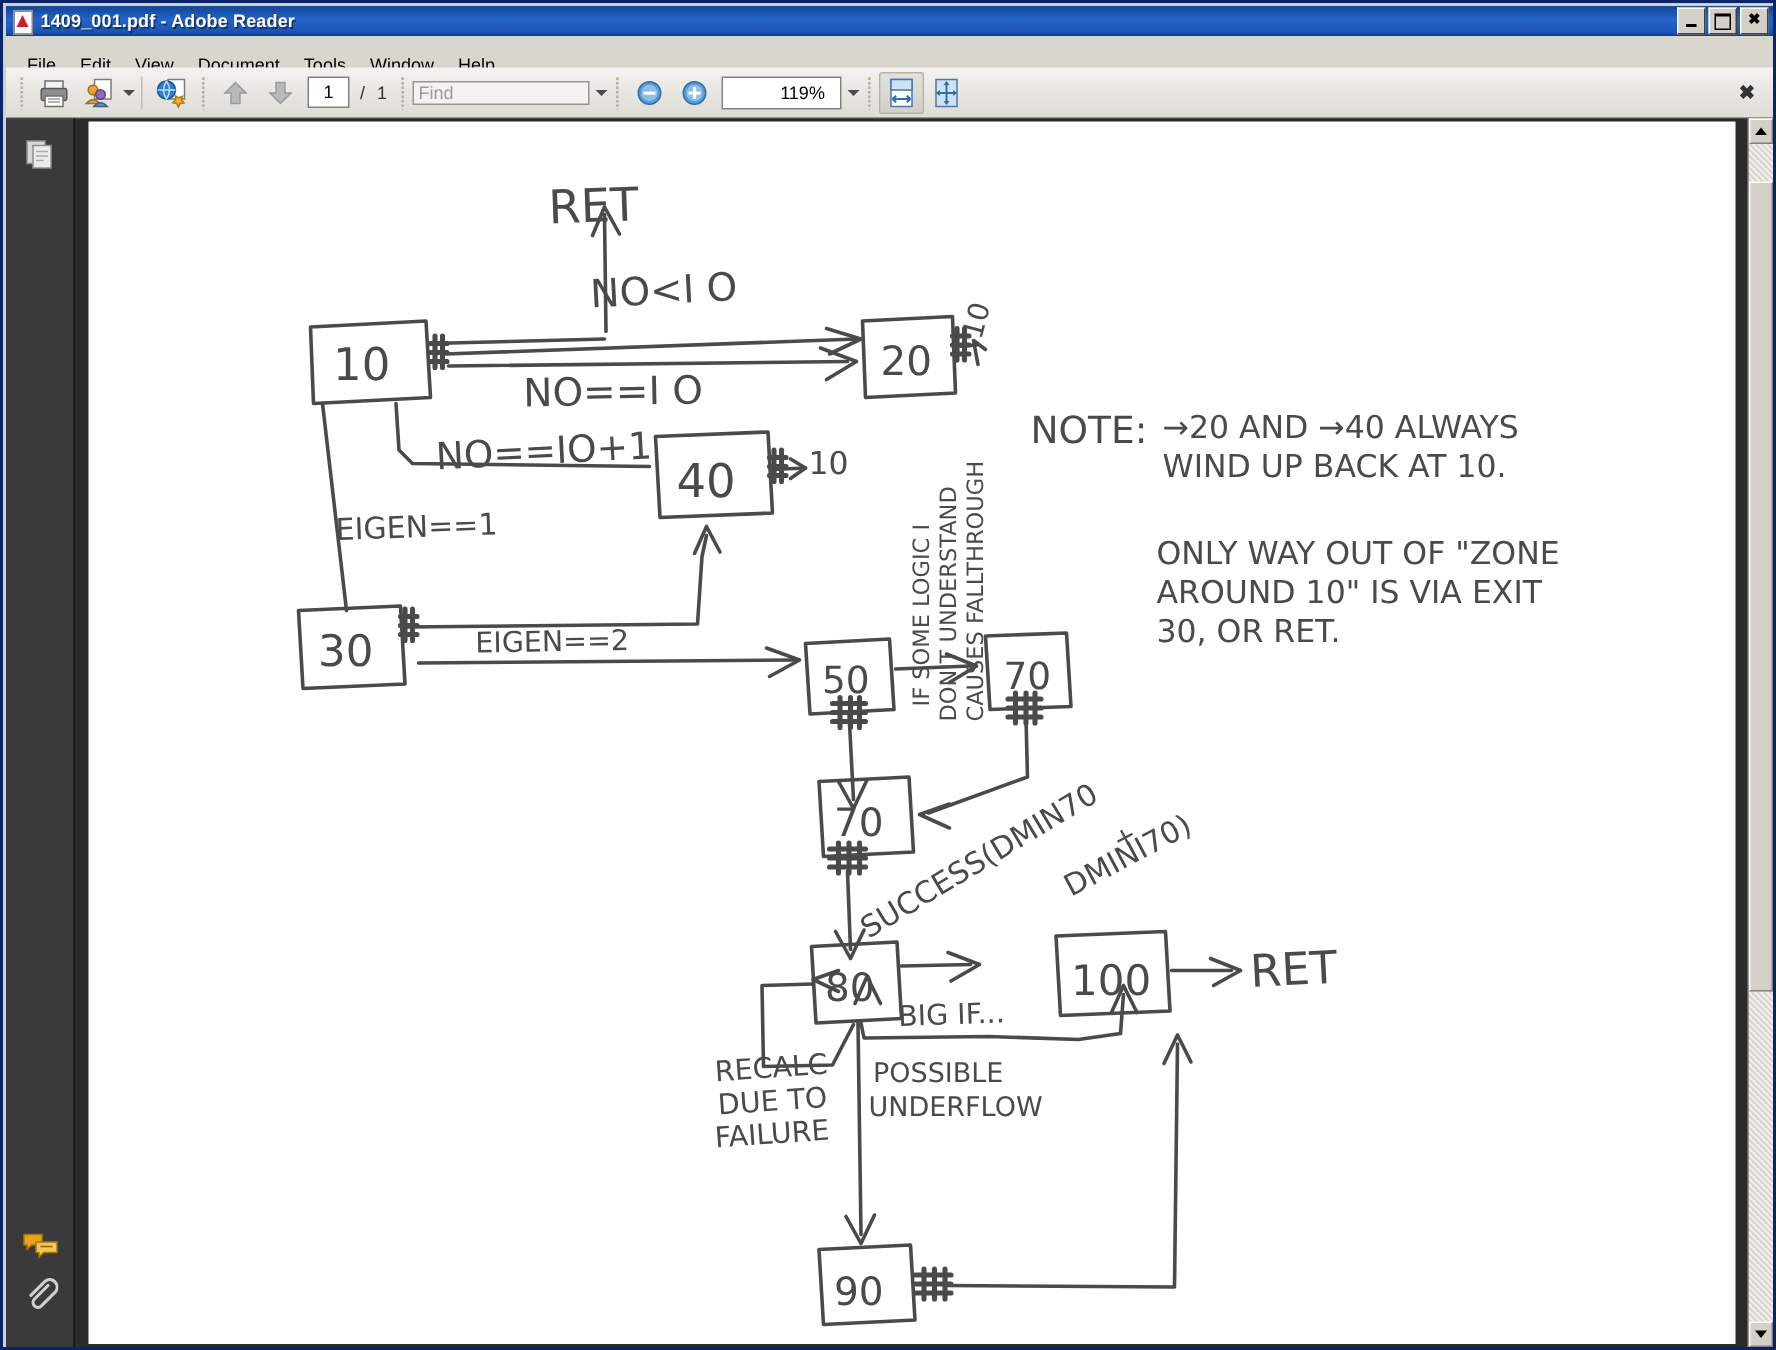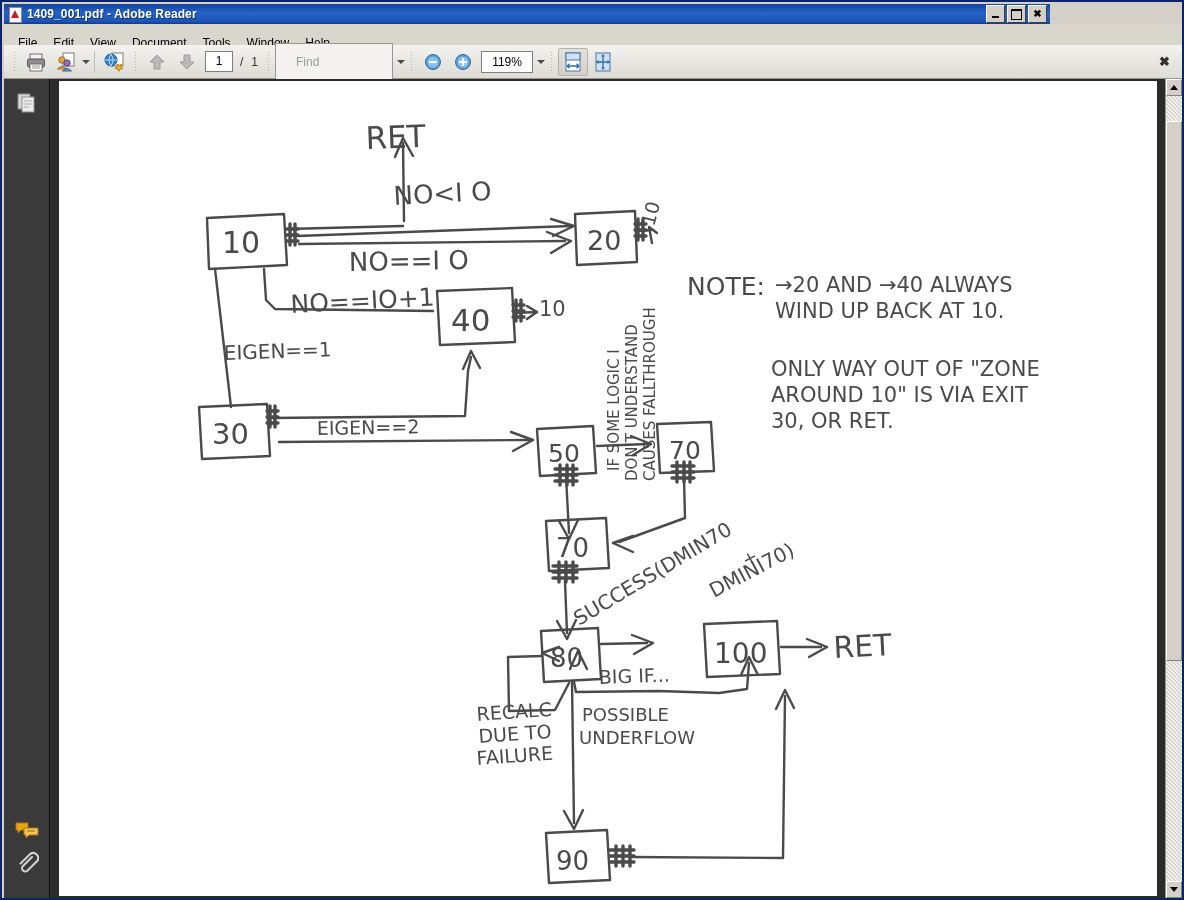--- a/index.html
+++ b/index.html
@@ -5,21 +5,21 @@
   html, body { margin:0; padding:0; }
   body {
     width:1184px; height:900px; overflow:hidden;
     font-family:"Liberation Sans", sans-serif;
     background:#d4d0c8;
   }
   .app { position:relative; width:1184px; height:900px; box-sizing:border-box;
          border:2px solid #0a246a; background:#d4d0c8; }
 
   
-  .titlebar { position:absolute; left:2px; top:2px; width:1046px; height:20px;
+  .titlebar { position:absolute; left:2px; top:2px; width:1178px; height:20px;
     background:linear-gradient(to bottom,#1a4b9c 0%,#1549a0 8%,#2563c9 45%,#1b53b3 88%,#0d3b8f 100%);
     display:flex; align-items:center; }
   .tb-icon { width:16px; height:16px; margin:0 4px 0 3px; position:relative; flex:0 0 auto; }
   .tb-icon .pg { position:absolute; left:2px; top:1px; width:11px; height:14px;
     background:#fff; border:1px solid #8a8a8a; }
   .tb-icon .a { position:absolute; left:4px; top:4px; width:0; height:0;
     border-left:4px solid transparent; border-right:4px solid transparent; border-bottom:8px solid #c8202a; }
   .tb-title { color:#fff; font-size:12px; font-weight:bold; letter-spacing:0.1px;
     text-shadow:1px 1px 0 rgba(0,0,0,.45); white-space:nowrap; }
   .tb-btns { margin-left:auto; display:flex; gap:2px; padding-right:3px; }
@@ -46,26 +46,26 @@
     background-size:3px 3px; background-repeat:repeat-y; }
   .tbtn { width:28px; height:26px; display:flex; align-items:center; justify-content:center;
     position:relative; border:1px solid transparent; border-radius:2px; }
   .tbtn.pressed { border-color:#b5b1a8; background:linear-gradient(to bottom,#e3e1db,#d2cfc7); }
   .sep { width:1px; height:22px; background:#c2beb5; margin:0 4px; }
   .caret { width:0;height:0;border-left:4px solid transparent;border-right:4px solid transparent;
     border-top:4px solid #4a4a4a; margin-left:1px; }
   .pagebox { width:26px; height:19px; border:1px solid #7f7f7f; background:#fff;
     font-size:12px; text-align:center; line-height:19px; margin:0 3px; color:#000; }
   .pagetot { font-size:12px; color:#333; margin:0 4px; }
-  .findbox { width:118px; height:37px; border:1px solid #9a968e; background:#f3f2f0;
-    display:flex; align-items:center; padding:0 20px; box-sizing:border-box; }
+  .findbox { width:118px; height:16px; border:1px solid #9a968e; background:#f3f2f0;
+    display:flex; align-items:center; padding:0 3px; box-sizing:border-box; }
   .findbox span { font-size:12px; color:#9b9b9b; }
   .findcaret { margin-left:4px; }
   .zoombox { width:50px; height:20px; border:1px solid #7f7f7f; background:#fff;
-    font-size:12px; line-height:20px; text-align:center; color:#000; margin:16px 3px; }
+    font-size:12px; line-height:20px; text-align:center; color:#000; margin:16px 3px;padding-left:28px; }
   .rclose { margin-left:auto; font-size:13px; color:#333; padding-right:8px; font-weight:bold; }
 
   
   .workarea { position:absolute; left:2px; top:77px; width:1178px; height:819px; background:#2e2e2e; }
   .navpane { position:absolute; left:0; top:0; width:45px; height:819px;
     background:#383838; border-right:1px solid #111; }
   .navpane-inner { position:absolute; left:0; top:0; width:44px; height:819px;
     background:#3a3a3a; }
   .np-icon { position:absolute; left:11px; width:24px; height:24px; }
   .doc-scroll { position:absolute; left:46px; top:0; right:0; bottom:0; background:#2b2b2b; }

